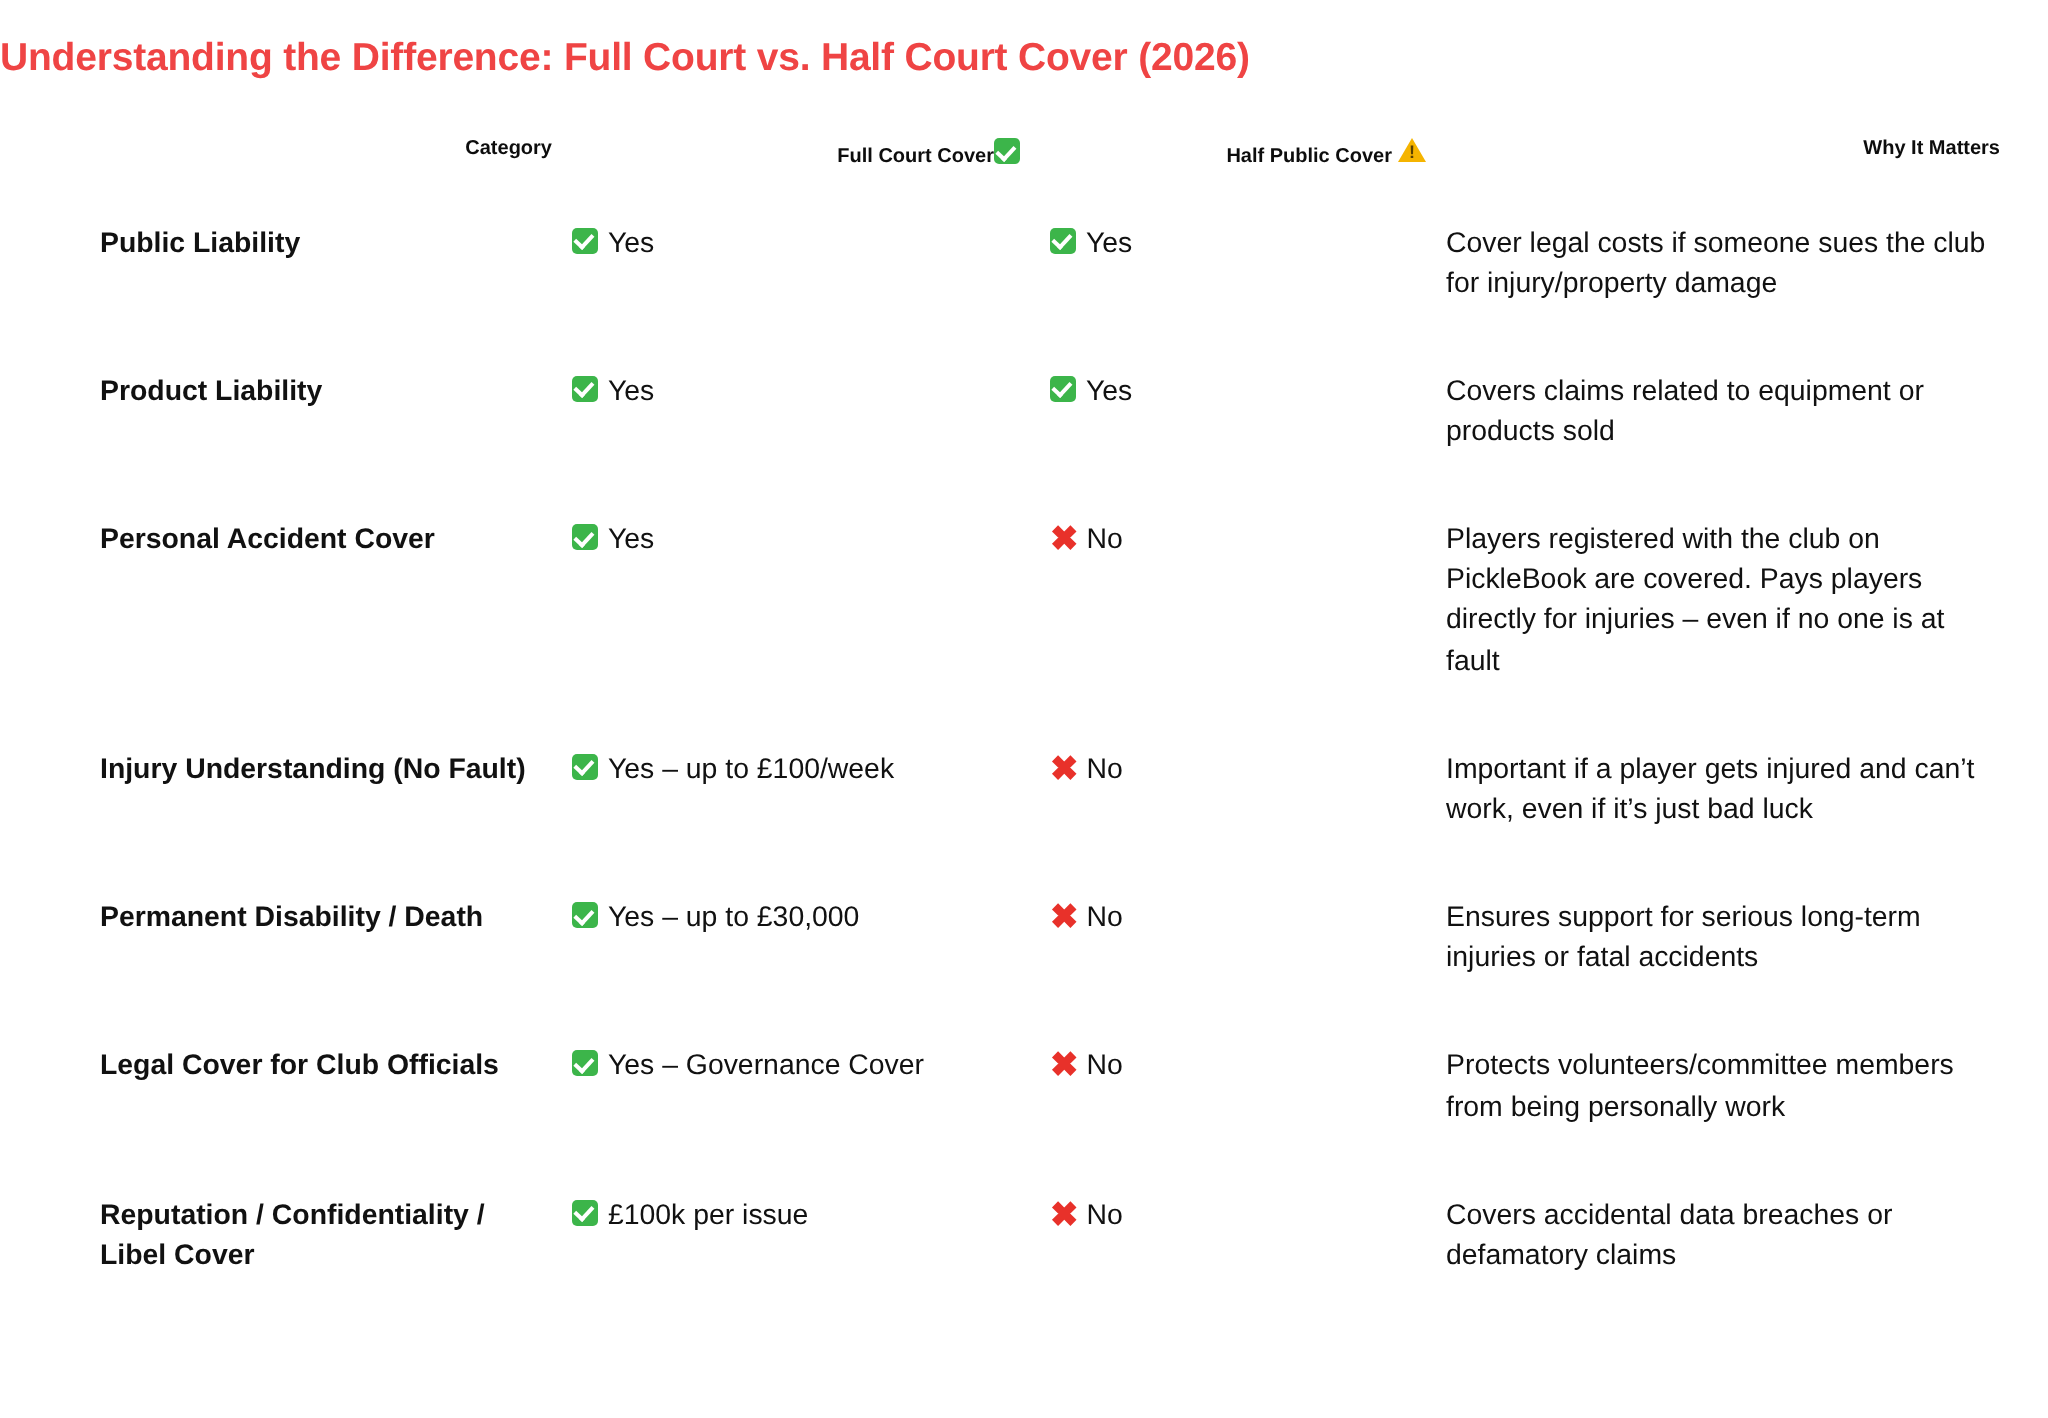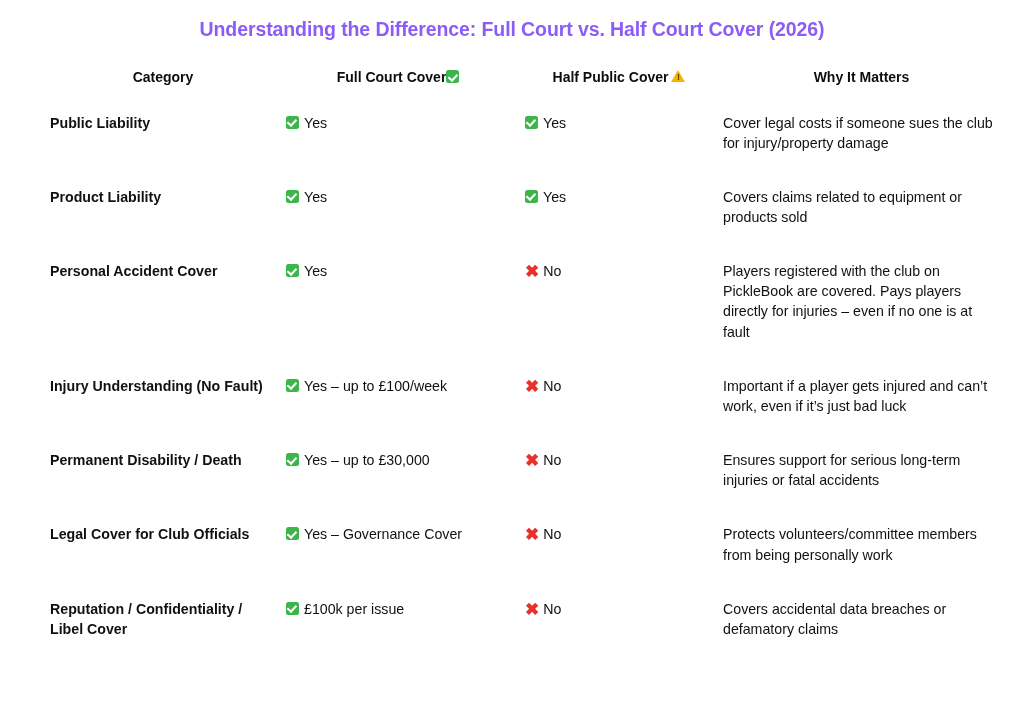--- a/index.html
+++ b/index.html
@@ -15,42 +15,41 @@
     overflow: hidden;
   }
   .page {
     position: relative;
     width: 1024px;
     height: 709px;
     box-sizing: border-box;
     padding: 0;
   }
   .doc-title {
-    text-align: center;
     font-size: 19.5px;
     font-weight: bold;
-    color: #8b5cf6;
+    color: #ef4444;
     margin: 18px 0 0 0;
     letter-spacing: -0.1px;
   }
   table.cover-table {
     width: 960px;
     margin: 28px 0 0 50px;
     border-collapse: collapse;
     table-layout: fixed;
   }
   table.cover-table col.c-category { width: 236px; }
   table.cover-table col.c-full     { width: 239px; }
   table.cover-table col.c-half     { width: 198px; }
   table.cover-table col.c-why      { width: 287px; }
 
   table.cover-table th {
-    text-align: center;
+    text-align: right;
     vertical-align: top;
-    font-size: 14px;
+    font-size: 10px;
     font-weight: bold;
     color: #0d0d0d;
     padding: 0 10px 26px 0;
     line-height: 1.25;
   }
   table.cover-table td {
     text-align: left;
     vertical-align: top;
     font-size: 14.2px;
     padding: 0 12px 34px 0;

